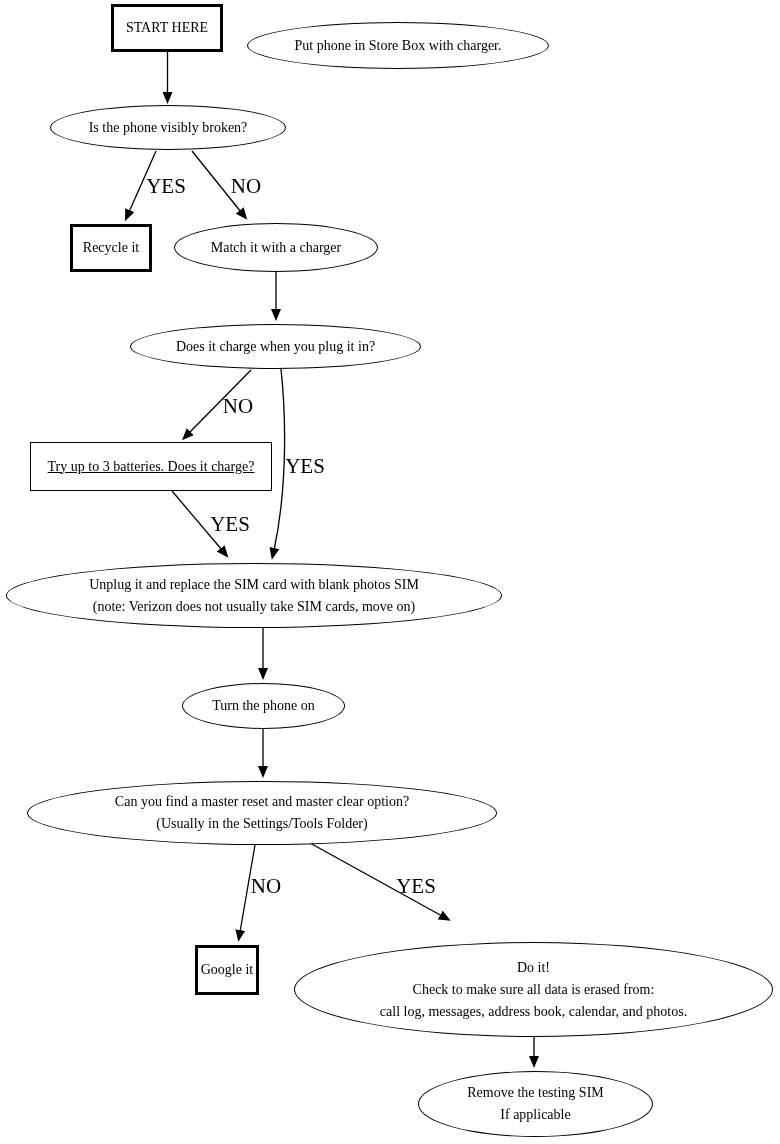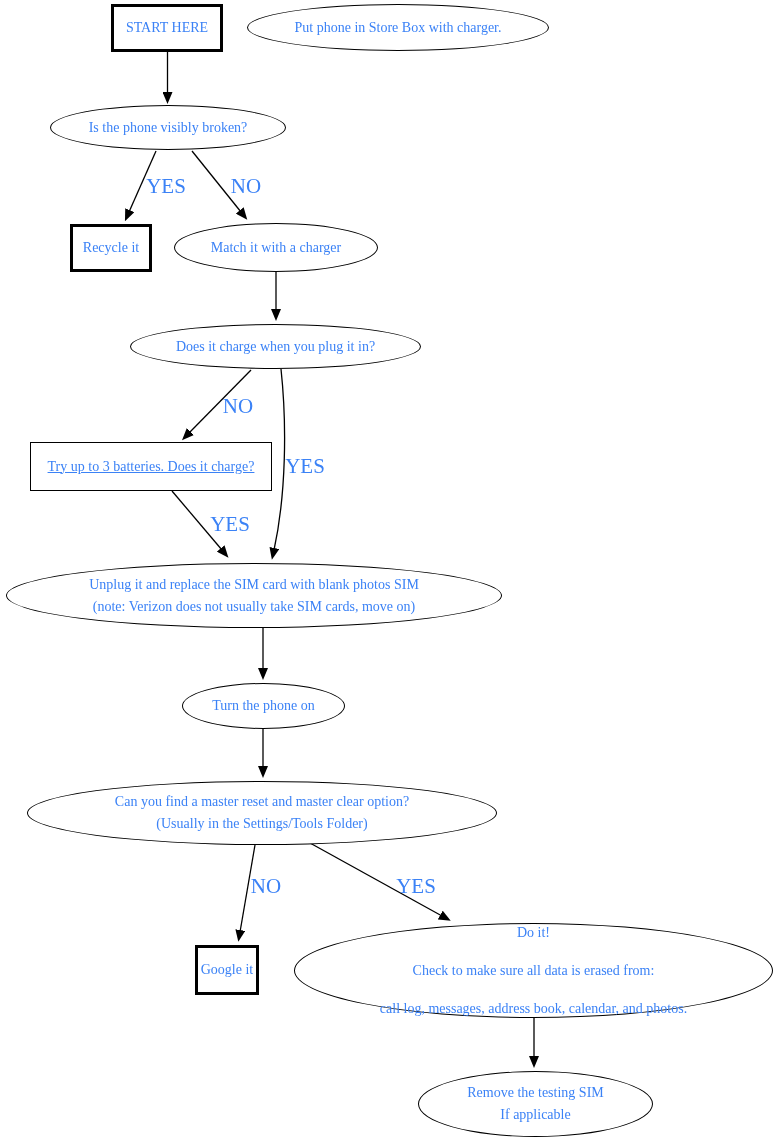--- a/index.html
+++ b/index.html
@@ -1,21 +1,21 @@
 <!DOCTYPE html>
 <html><head>
 <meta charset="utf-8">
 <style>
   html,body{margin:0;padding:0;background:#ffffff;}
   #canvas{
     position:relative;
     width:780px;height:1144px;
     background:#ffffff;
     font-family:"Liberation Serif","DejaVu Serif",serif;
-    color:#3b82f6;
+    color:#000000;
     overflow:hidden;
   }
   #edges{position:absolute;left:0;top:0;width:780px;height:1144px;}
   .node{
     position:absolute;
     box-sizing:border-box;
     display:flex;
     flex-direction:column;
     align-items:center;
     justify-content:center;
@@ -60,21 +60,21 @@
       <path d="M255,845 L240,932" marker-end="url(#arrow)"></path>
       <path d="M310,843 L442,916" marker-end="url(#arrow)"></path>
       <path d="M534,1018 V1058" marker-end="url(#arrow)"></path>
     </g>
   </svg>
 
   <div class="node rect-bold" style="left:111px;top:4px;width:112px;height:48px;">
     <span class="line">START HERE</span>
   </div>
 
-  <div class="node ellipse" style="left:247px;top:4px;width:302px;height:47px;font-family:Liberation Serif, serif;">
+  <div class="node ellipse" style="left:247px;top:22px;width:302px;height:47px;font-family:Liberation Serif, serif;">
     <span class="line">Put phone in Store Box with charger.</span>
   </div>
 
   <div class="node ellipse" style="left:50px;top:105px;width:236px;height:45px;">
     <span class="line">Is the phone visibly broken?</span>
   </div>
 
   <div class="node rect-bold" style="left:70px;top:224px;width:82px;height:48px;">
     <span class="line">Recycle it</span>
   </div>
@@ -102,21 +102,21 @@
 
   <div class="node ellipse" style="left:27px;top:781px;width:470px;height:64px;">
     <span class="line">Can you find a master reset and master clear option?</span>
     <span class="line">(Usually in the Settings/Tools Folder)</span>
   </div>
 
   <div class="node rect-bold" style="left:195px;top:945px;width:64px;height:50px;">
     <span class="line">Google it</span>
   </div>
 
-  <div class="node ellipse" style="left:294px;top:923px;width:479px;height:95px;gap:16px;">
+  <div class="node ellipse" style="left:294px;top:942px;width:479px;height:95px;">
     <span class="line">Do it!</span>
     <span class="line">Check to make sure all data is erased from:</span>
     <span class="line">call log, messages, address book, calendar, and photos.</span>
   </div>
 
   <div class="node ellipse" style="left:418px;top:1071px;width:235px;height:66px;text-align:center;">
     <span class="line">Remove the testing SIM</span>
     <span class="line">If applicable</span>
   </div>
 

